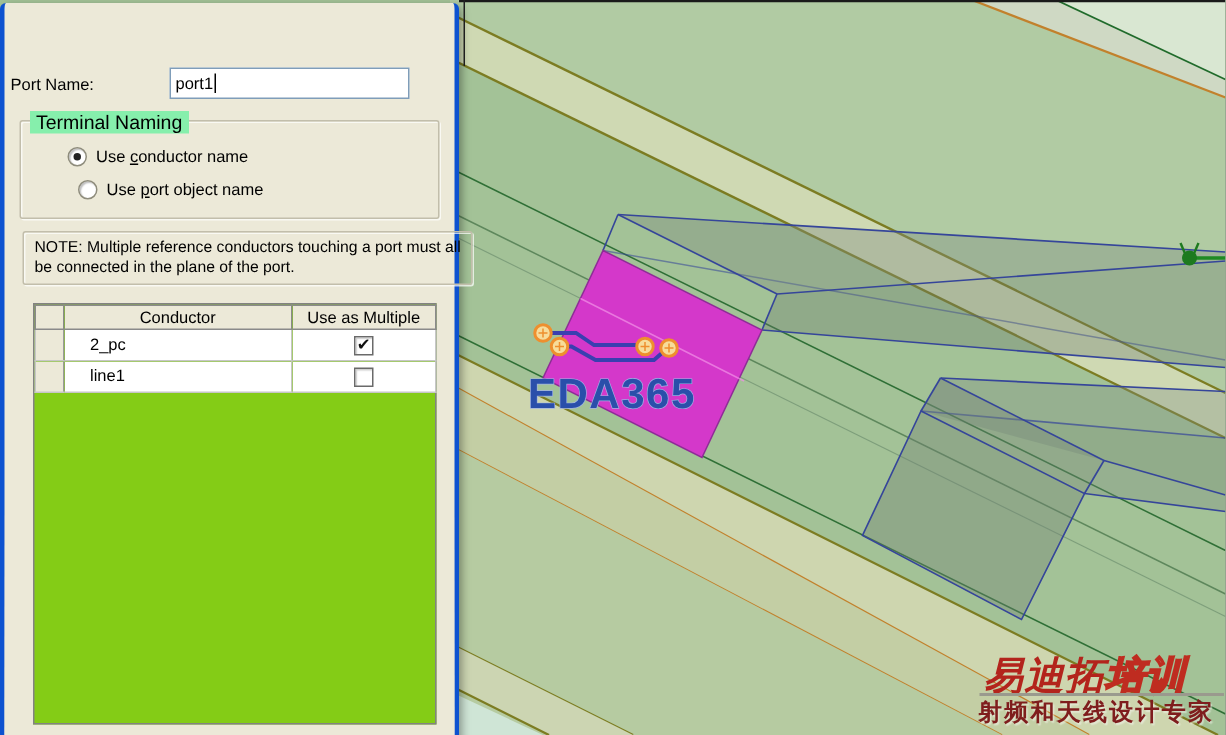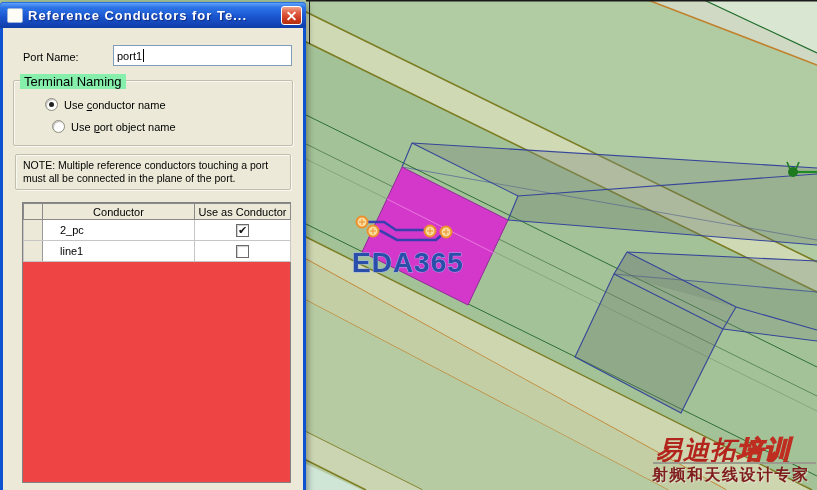--- a/index.html
+++ b/index.html
@@ -30,42 +30,42 @@
   .title-text{color:#fff;font-size:13px;font-weight:bold;letter-spacing:1px;margin-left:5px;
               text-shadow:1px 1px 1px rgba(10,20,80,0.6);white-space:nowrap;overflow:hidden;}
   .close-btn{position:absolute;right:4px;top:3px;width:21px;height:19px;border-radius:3px;
              background:linear-gradient(180deg,#f0a58c 0%,#e2654a 30%,#cc3a1e 70%,#b2300f 100%);
              border:1px solid #fff;box-sizing:border-box;}
   .close-btn .b1,.close-btn .b2{position:absolute;left:4px;top:8px;width:11px;height:2px;background:#fff;}
   .close-btn .b1{transform:rotate(45deg);}
   .close-btn .b2{transform:rotate(-45deg);}
 
   .dlg-label{position:absolute;font-size:11px;color:#000;}
-  .textbox{position:absolute;left:110px;top:43px;width:179px;height:21px;background:#fff;
+  .textbox{position:absolute;left:110px;top:43px;width:160px;height:21px;background:#fff;
            border:1px solid #7f9db9;box-sizing:border-box;font-size:11px;display:flex;align-items:center;
            padding-left:3px;}
   .caret{display:inline-block;width:1px;height:13px;background:#000;margin-left:1px;}
 
   .groupbox{position:absolute;left:10px;top:78px;width:280px;height:66px;box-sizing:border-box;
             border:1px solid #c2beab;border-radius:2px;
             box-shadow:inset 1px 1px 0 rgba(255,255,255,0.7),1px 1px 0 rgba(255,255,255,0.7);}
   .legend{position:absolute;left:17px;top:72px;font-size:13px;background:#86efac;padding:0 4px;}
   .radio-row{position:absolute;display:flex;align-items:center;}
   .radio{width:11px;height:11px;border-radius:50%;background:#fff;border:1px solid #8e8c7c;
          box-shadow:inset 1px 1px 1px rgba(0,0,0,0.25);position:relative;flex:0 0 auto;}
   .radio.sel::after{content:"";position:absolute;left:3px;top:3px;width:5px;height:5px;border-radius:50%;
          background:#222;}
   .radio-label{font-size:11px;margin-left:6px;white-space:nowrap;}
 
-  .notebox{position:absolute;left:12px;top:152px;width:276px;height:36px;box-sizing:border-box;
+  .notebox{position:absolute;left:12px;top:152px;width:300px;height:36px;box-sizing:border-box;
            border:1px solid #c2beab;border-radius:2px;
            box-shadow:inset 1px 1px 0 rgba(255,255,255,0.7),1px 1px 0 rgba(255,255,255,0.7);
            font-size:10.5px;line-height:13px;padding:4px 2px 0 7px;overflow:hidden;}
 
-  .grid-wrap{position:absolute;left:19px;top:200px;width:269px;height:281px;background:#ef4444;
+  .grid-wrap{position:absolute;left:19px;top:200px;width:269px;height:281px;background:#84cc16;
              border:1px solid #828282;box-sizing:border-box;}
   table.grid{border-collapse:collapse;table-layout:fixed;width:267px;}
   table.grid td,table.grid th{padding:0;font-size:11px;font-weight:normal;overflow:hidden;white-space:nowrap;}
   .grid thead th{background:#ece9d8;border:1px solid #8a8a8a;height:15px;text-align:center;}
   .grid tbody td{border:1px solid #c6c6c6;height:20px;background:#fff;}
   .grid tbody td.sel{background:#ece9d8;border-right:1px solid #9a9a9a;}
   .grid td.name{padding-left:17px;}
   .grid td.ref{text-align:center;}
   .checkbox{display:inline-block;width:13px;height:13px;background:#fff;border:1px solid #6a6a6a;
             box-shadow:inset 1px 1px 1px rgba(0,0,0,0.2);box-sizing:border-box;vertical-align:middle;
@@ -182,30 +182,22 @@
     <rect x="306" y="0" width="511" height="1.5" fill="#1a1a1a"></rect>
     <line x1="309.5" y1="0" x2="309.5" y2="44" stroke="#222" stroke-width="1"></line>
   </svg>
 
   <div class="wm wm-big"><span class="solid">易迪拓</span><span class="hollow">培训</span></div>
   <div class="wm wm-rule"></div>
   <div class="wm wm-sub">射频和天线设计专家</div>
 
   <div class="dialog">
 
-    <div class="titlebar">
-      <div class="win-icon"></div>
-      <div class="title-text">Reference Conductors for Te...</div>
-      <div class="close-btn">
-        <div class="b1"></div>
-        <div class="b2"></div>
-      </div>
-    </div>
-
-    <div class="dlg-label" style="left:20px;top:49px;">Port Name:</div>
+
+    <div class="dlg-label" style="left:4px;top:49px;">Port Name:</div>
     <div class="textbox">
       <span>port1</span>
       <span class="caret"></span>
     </div>
 
     <div class="groupbox"></div>
     <div class="legend">Terminal Naming</div>
 
     <div class="radio-row" style="left:42px;top:96px;">
       <div class="radio sel"></div>
@@ -222,21 +214,21 @@
       <table class="grid">
         <colgroup>
             <col style="width:19px">
             <col style="width:152px">
             <col style="width:96px">
           </colgroup>
         <thead>
           <tr>
             <th></th>
             <th>Conductor</th>
-            <th>Use as Conductor</th>
+            <th>Use as Multiple</th>
           </tr>
         </thead>
         <tbody>
           <tr>
             <td class="sel"></td>
             <td class="name">2_pc</td>
             <td class="ref"><span class="checkbox">✔</span></td>
           </tr>
           <tr>
             <td class="sel"></td>

